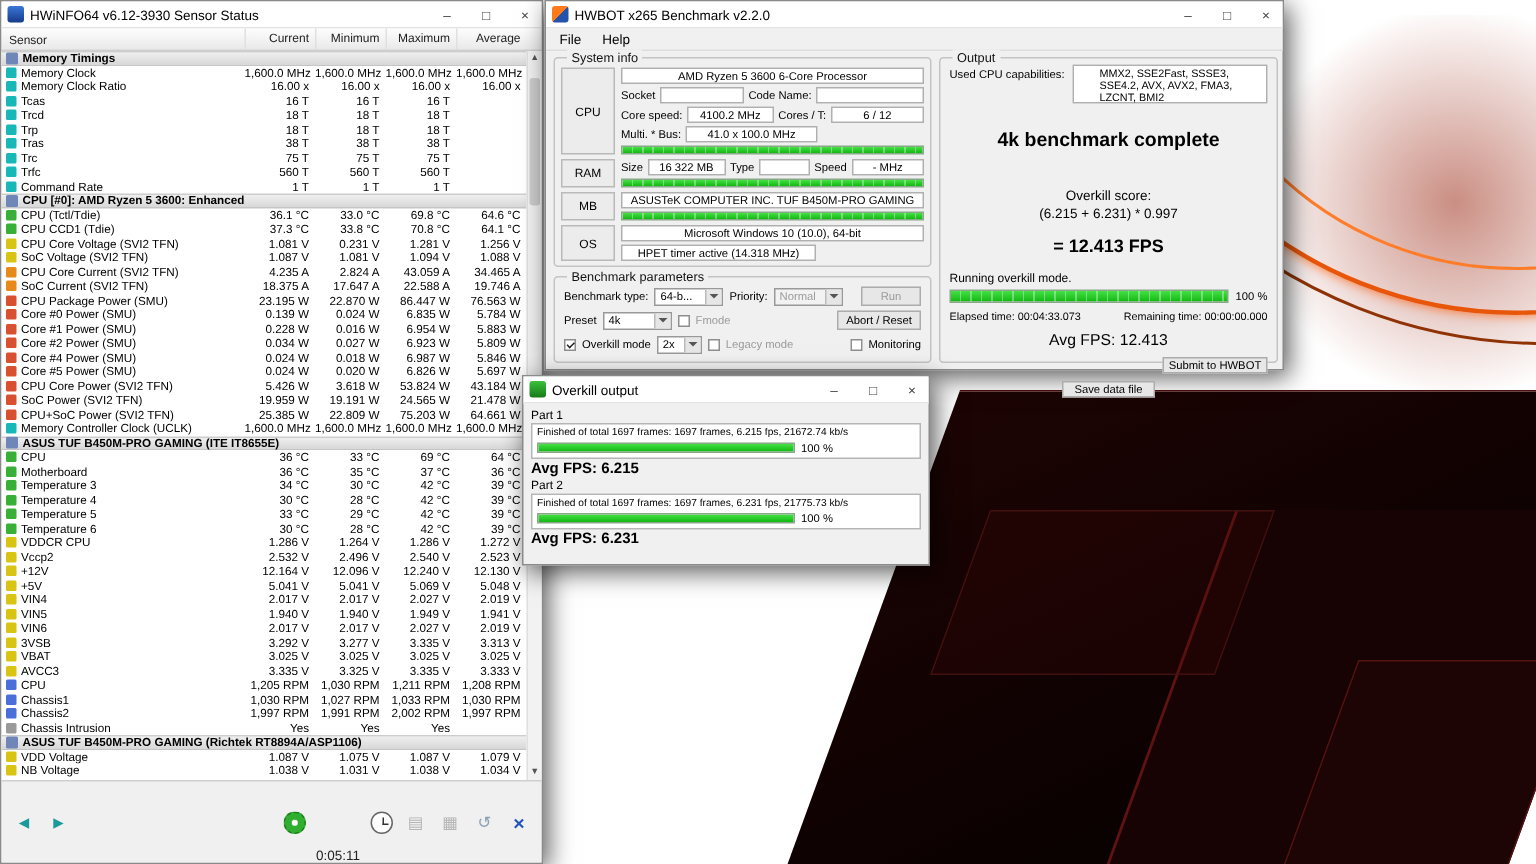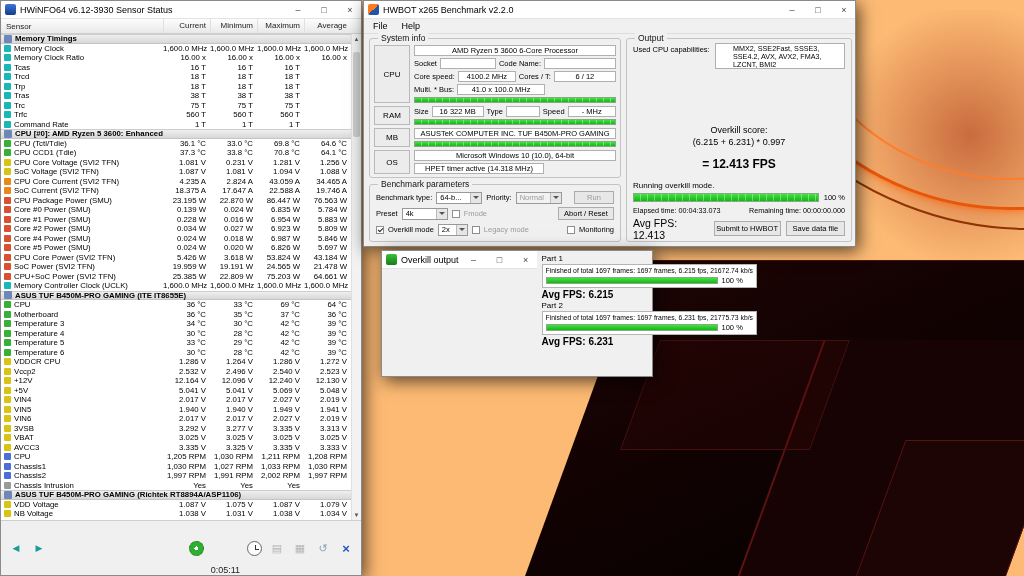--- a/index.html
+++ b/index.html
@@ -1,17 +1,17 @@
 <!DOCTYPE html>
 <html><head>
 <meta charset="utf-8">
 <style>
   * { margin:0; padding:0; box-sizing:border-box; }
   body { width:1024px; height:576px; overflow:hidden; font-family:"Liberation Sans",sans-serif; background:#000; }
-  #desktop { position:relative; width:1024px; height:576px; background:#fdba74; overflow:hidden; }
+  #desktop { position:relative; width:1024px; height:576px; background:#ffffff; overflow:hidden; }
 
   
   .decor { position:absolute; }
   #panel1 { left:580px; top:260px; width:470px; height:330px; background:linear-gradient(150deg,#1d0404,#0a0101 70%); border-top:1px solid #4d0e0e; transform:skewX(-20deg); }
   #panel2 { left:780px; top:340px; width:260px; height:240px; background:#170303; border-left:2px solid #5f1212; transform:skewX(-20deg); }
   #panel3 { left:640px; top:340px; width:190px; height:110px; border:1px solid #431010; background:rgba(80,12,12,.18); transform:skewX(-20deg); }
   #panel4 { left:880px; top:440px; width:150px; height:140px; border:1px solid #571212; background:#1d0505; transform:skewX(-20deg); }
   #glow { left:830px; top:10px; width:280px; height:250px; background:radial-gradient(circle,rgba(150,30,8,.5) 0%,rgba(0,0,0,0) 70%); }
   #arc-box { left:700px; top:0; width:324px; height:250px; overflow:hidden; }
   .arc { position:absolute; border-radius:50%; }
@@ -95,27 +95,27 @@
   #bench-status { left:0; right:0; top:46px; text-align:center; font-size:13px; font-weight:bold; color:#000; }
   #score-label { left:0; right:0; top:86px; text-align:center; font-size:9px; }
   #score-formula { left:0; right:0; top:98px; text-align:center; font-size:9px; }
   #score-result { left:0; right:0; top:118px; text-align:center; font-size:12px; font-weight:bold; }
   #running-text { left:6px; top:142px; font-size:8px; }
   #out-bar-row { position:absolute; left:6px; right:6px; top:153px; height:10px; display:flex; align-items:center; gap:5px; }
   .pbar { flex:1; height:9px; border:1px solid #88a888; background:linear-gradient(#45e045,#12b812); }
   .pbar::after { content:""; display:block; width:100%; height:100%; background:repeating-linear-gradient(90deg,transparent 0 6px,rgba(255,255,255,.35) 6px 7px); }
   .pct { font-size:7.5px; }
   #time-row { position:absolute; left:6px; right:6px; top:167px; display:flex; justify-content:space-between; font-size:7.2px; }
-  #fps-row { position:absolute; left:6px; right:6px; top:182px; height:15px; display:flex; align-items:center; gap:5px; }
+  #fps-row { position:absolute; left:6px; right:6px; top:182px; height:15px; display:flex; align-items:center; gap:5px;flex-direction:column; }
   #avg-fps-main { font-size:10.5px; }
   #submit-btn { width:70px; height:15px; margin-left:auto; }
   #save-btn { width:62px; height:15px; }
 
   
-  #overkill-window { left:381px; top:250px; width:272px; height:127px; display:flex; flex-direction:row; }
+  #overkill-window { left:348px; top:250px; width:272px; height:127px; display:flex; flex-direction:column; }
   .ok-body { flex:1; padding:2px 5px; }
   .part-label { font-size:8px; margin-top:1px; }
   .part-box { border:1px solid #b5b5b5; background:#fff; padding:2px 3px; margin-top:1px; }
   .part-detail { font-size:6.8px; white-space:nowrap; overflow:hidden; }
   .part-bar-row { display:flex; align-items:center; gap:4px; margin-top:2px; }
   .part-bar { width:172px; height:7px; border:1px solid #88a888; background:linear-gradient(#45e045,#12b812); }
   .part-avg { font-size:10px; font-weight:bold; margin-top:1px; }
 </style>
 </head>
 <body>
@@ -791,20 +791,21 @@
           <span class="chk-lbl disabled">Legacy mode</span>
           <span class="checkbox" style="margin-left:auto;"></span>
           <span class="chk-lbl">Monitoring</span>
         </div>
       </div>
 
       <div class="groupbox" id="grp-output">
         <span class="grp-label">Output</span>
         <span class="out-abs" id="cap-label">Used CPU capabilities:</span>
         <span id="cap-box">MMX2, SSE2Fast, SSSE3, SSE4.2, AVX, AVX2, FMA3, LZCNT, BMI2</span>
+        <span class="out-abs" id="bench-status">4k benchmark complete</span>
         <span class="out-abs" id="score-label">Overkill score:</span>
         <span class="out-abs" id="score-formula">(6.215 + 6.231) * 0.997</span>
         <span class="out-abs" id="score-result">= 12.413 FPS</span>
         <span class="out-abs" id="running-text">Running overkill mode.</span>
         <div id="out-bar-row">
           <span class="pbar"></span>
           <span class="pct">100 %</span>
         </div>
         <div id="time-row">
           <span>Elapsed time: 00:04:33.073</span>

